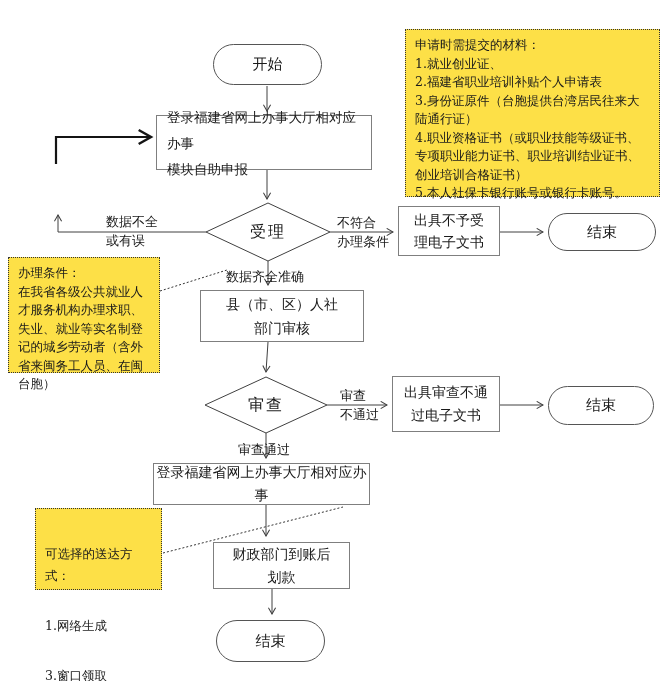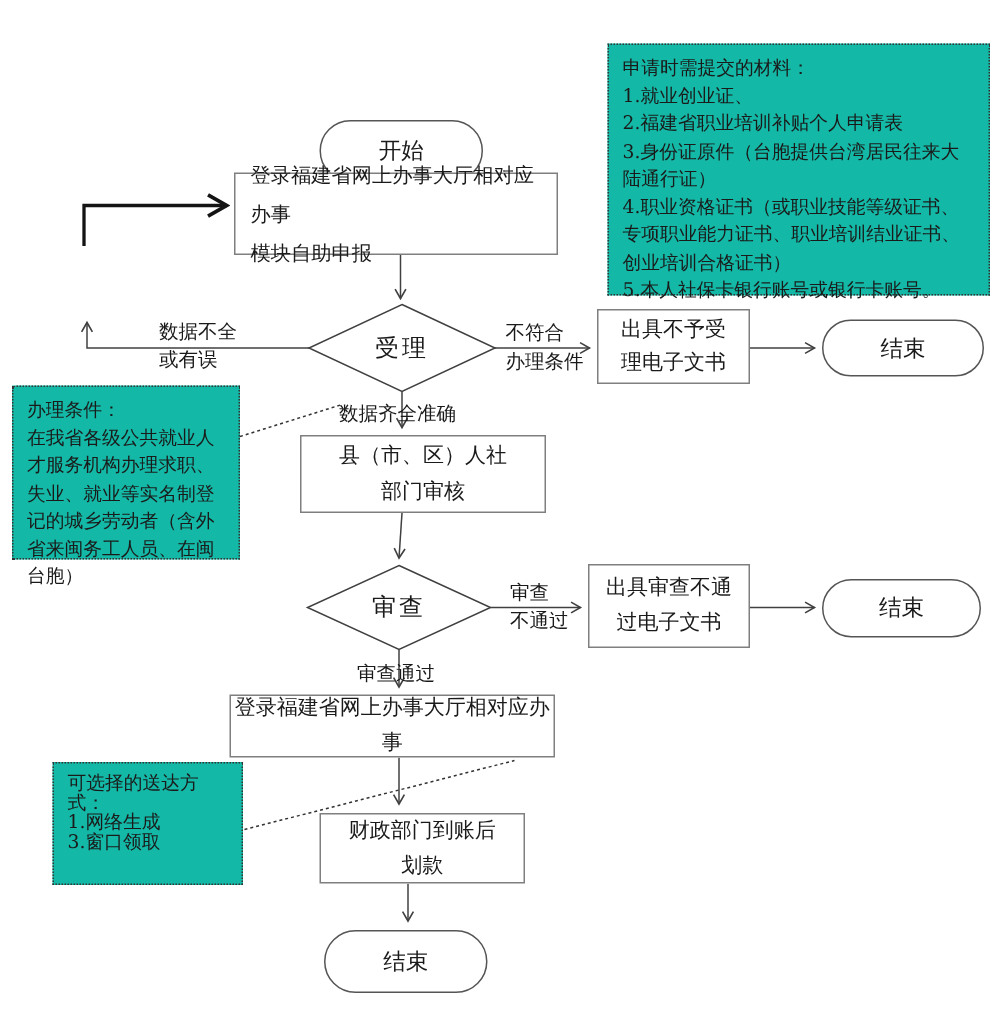--- a/index.html
+++ b/index.html
@@ -33,29 +33,29 @@
   }
   .edge-label{
     position:absolute;z-index:2;
     font-size:13px;line-height:19px;
     white-space:pre-line;
   }
   .note{
     position:absolute;
     box-sizing:border-box;
     border:1px dotted #333;
-    background:#14b8a6;
+    background:#fde047;
     font-size:12.5px;
     z-index:2;
     padding:6px 8px 4px 9px;
   }
   .note .t{line-height:18.5px;}
   .note .i{line-height:18.5px;}
   #condition-note{line-height:19px;}
-  #delivery-note .t,#delivery-note .i{line-height:13px;}
+  #delivery-note .t,#delivery-note .i{line-height:22px;margin-top:28px;}
 </style>
 </head>
 <body>
 
 <div id="canvas">
 
   <svg id="wires" width="672" height="681" viewBox="0 0 672 681">
     <defs>
       <marker id="arr" viewBox="0 0 10 10" refX="8.5" refY="5" markerWidth="9" markerHeight="9" orient="auto">
         <path d="M1.5,1 L8.5,5 L1.5,9" fill="none" stroke="#404040" stroke-width="1.2"></path>
@@ -91,21 +91,21 @@
 
     <path d="M272,589 L272,614" fill="none" stroke="#404040" stroke-width="1" marker-end="url(#arr)"></path>
 
     <path d="M160,291 L227,270" fill="none" stroke="#333" stroke-width="1" stroke-dasharray="2,2"></path>
     <path d="M163,553 L343,507" fill="none" stroke="#333" stroke-width="1" stroke-dasharray="2,2"></path>
 
     <polygon points="268,203 330,232 268,261 206,232" fill="#ffffff" stroke="#404040" stroke-width="1"></polygon>
     <polygon points="266,377 327,405 266,433 205,405" fill="#ffffff" stroke="#404040" stroke-width="1"></polygon>
   </svg>
 
-  <div class="node stadium" style="left:213px;top:44px;width:109px;height:41px;margin-top:36px;">开始</div>
+  <div class="node stadium" style="left:213px;top:44px;width:109px;height:41px;">开始</div>
 
   <div class="node left pre" style="left:156px;top:115px;width:216px;height:55px;font-size:13.5px;">登录福建省网上办事大厅相对应办事
 模块自助申报</div>
 
 
   <div class="diamond-label" style="left:226px;top:218px;width:84px;height:28px;">受理</div>
 
   <div class="node pre" style="left:398px;top:206px;width:102px;height:50px;line-height:22px;">出具不予受
 理电子文书</div>
 

